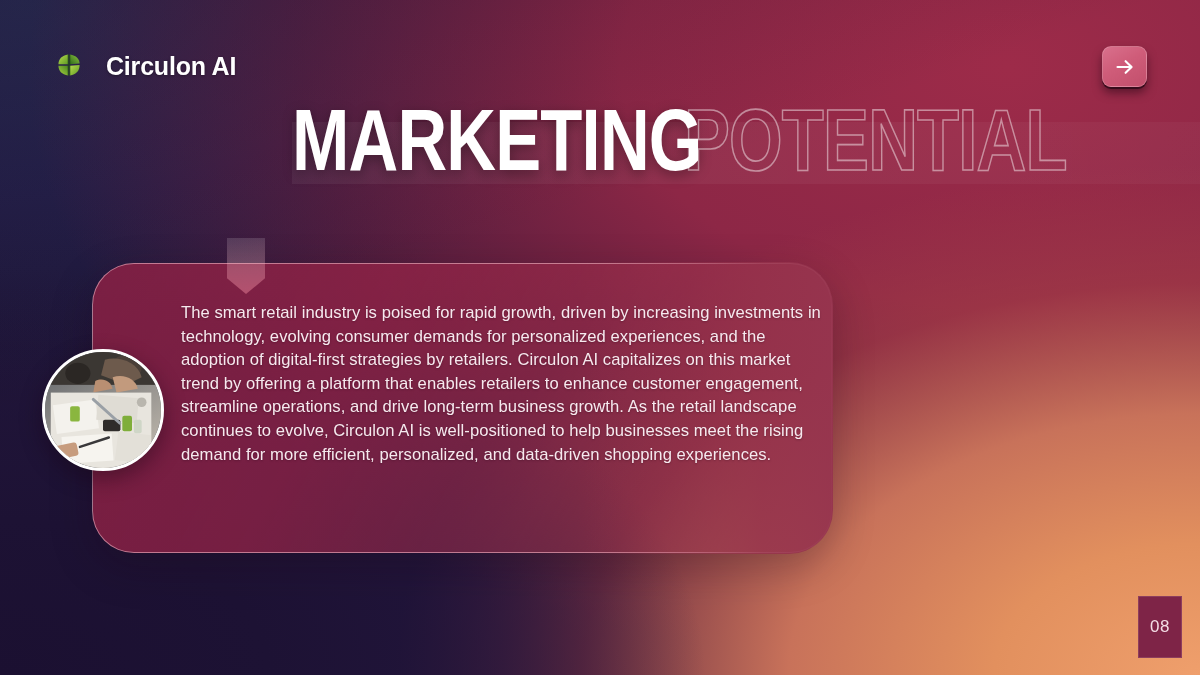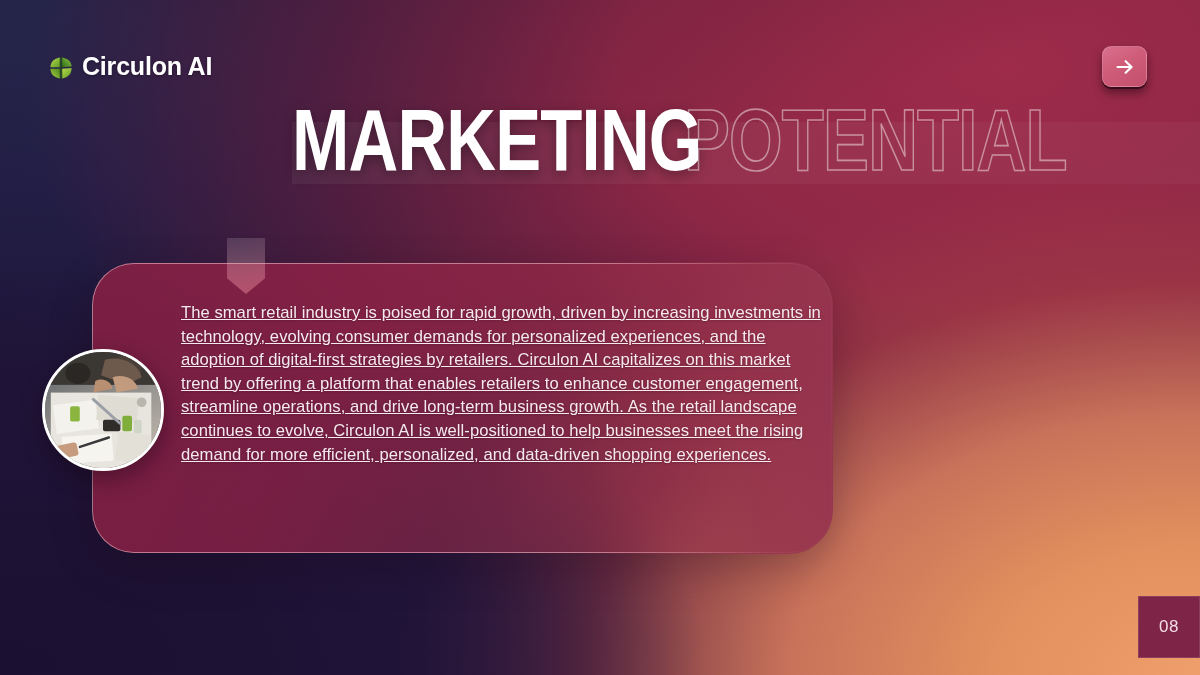--- a/index.html
+++ b/index.html
@@ -47,22 +47,22 @@
     background:
       radial-gradient(70% 72% at 0% 100%, #1b1031 0%, #1d1234 32%, rgba(33,20,58,0.6) 60%, rgba(40,24,68,0) 84%);
   }
   .bg-veil{
     position:absolute; inset:0;
     background:linear-gradient(160deg, rgba(20,14,40,0.25) 0%, rgba(20,14,40,0) 38%);
   }
 
   
   .brand{
-    position:absolute; left:48px; top:52px;
-    display:flex; align-items:flex-end; gap:8px;
+    position:absolute; left:56px; top:52px;
+    display:flex; align-items:flex-start; gap:24px;
     z-index:12;
   }
   .brand-mark{ width:26px; height:26px; display:block; }
   .brand-name{
     color:#ffffff;
     font-size:25px;
     font-weight:bold;
     letter-spacing:-0.2px;
     white-space:nowrap;
     text-shadow:0 1px 3px rgba(0,0,0,0.35);
@@ -151,40 +151,39 @@
 
   .card-text{
     position:absolute; left:181px; top:301px;
     width:642px;
     color:#f6e9ee;
     font-size:16.6px;
     line-height:23.6px;
     letter-spacing:0.05px;
     z-index:8;
     text-shadow:0 1px 2px rgba(50,10,28,0.35);
-    text-decoration:underline;
   }
 
   
   .photo{
     position:absolute; left:42px; top:349px;
     width:122px; height:122px;
     border-radius:50%;
     border:3px solid #ffffff;
     overflow:hidden;
     box-shadow:0 8px 22px rgba(25,5,20,0.45);
     z-index:9;
     background:#6b6f72;
   }
   .photo svg{ width:100%; height:100%; display:block; }
 
   
   .page-badge{
     position:absolute; left:1138px; top:596px;
-    width:62px; height:62px;
+    width:44px; height:62px;
     background:#7e2447;
     border:1px solid rgba(255,255,255,0.12);
     display:flex; align-items:center; justify-content:center;
     color:#f4dde5;
     font-size:17px;
     letter-spacing:0.6px;
     z-index:11;
   }
 </style>
 </head>

